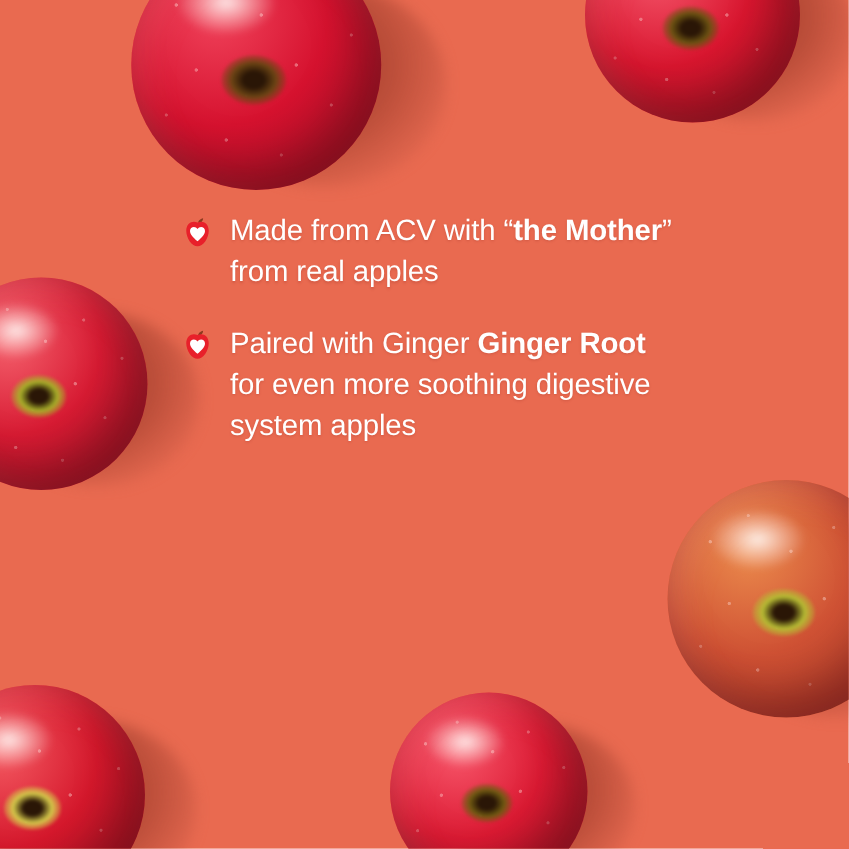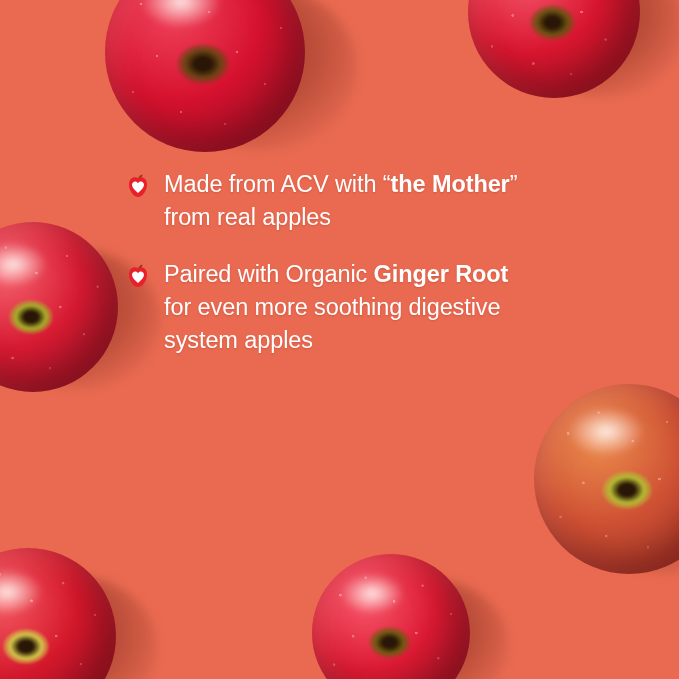--- a/index.html
+++ b/index.html
@@ -75,21 +75,21 @@
     filter: blur(3px);
   }
   .calyx {
     position: absolute;
     border-radius: 50%;
   }
 
   
   #bullets {
     position: absolute;
-    left: 128px;
+    left: 148px;
     top: 168px;
     width: 400px;
   }
   .bullet {
     position: relative;
     display: flex;
     align-items: flex-start;
     margin-bottom: 24px;
   }
   .bullet-icon {
@@ -174,17 +174,17 @@
             <path d="M20 38 C13 32 8 27 8 21.5 C8 17.5 11 15 14.3 15 C16.6 15 18.8 16.3 20 18.3 C21.2 16.3 23.4 15 25.7 15 C29 15 32 17.5 32 21.5 C32 27 27 32 20 38 Z" fill="#ffffff"></path>
           </svg></span>
         <div class="bullet-text"><span>Made from ACV with “</span><b>the Mother</b><span>” from real apples</span></div>
       </div>
       <div class="bullet">
         <span class="bullet-icon"><svg viewBox="0 0 40 48" width="20" height="24" aria-hidden="true">
             <path d="M21 7 C23 3 27 1 29 1 C29 4 27 8 22.5 9.5 Z" fill="#8c3a1e"></path>
             <path d="M20 8 C12 4 2 9 2 21 C2 33 11 46 20 46 C29 46 38 33 38 21 C38 9 28 4 20 8 Z" fill="#e8202a"></path>
             <path d="M20 38 C13 32 8 27 8 21.5 C8 17.5 11 15 14.3 15 C16.6 15 18.8 16.3 20 18.3 C21.2 16.3 23.4 15 25.7 15 C29 15 32 17.5 32 21.5 C32 27 27 32 20 38 Z" fill="#ffffff"></path>
           </svg></span>
-        <div class="bullet-text"><span>Paired with Organic </span><b>Ginger Root</b><span> for even more soothing digestive system apples</span></div>
+        <div class="bullet-text"><span>Paired with Ginger </span><b>Ginger Root</b><span> for even more soothing digestive system apples</span></div>
       </div>
     </div>
 
 </div>
 
 </body></html>

